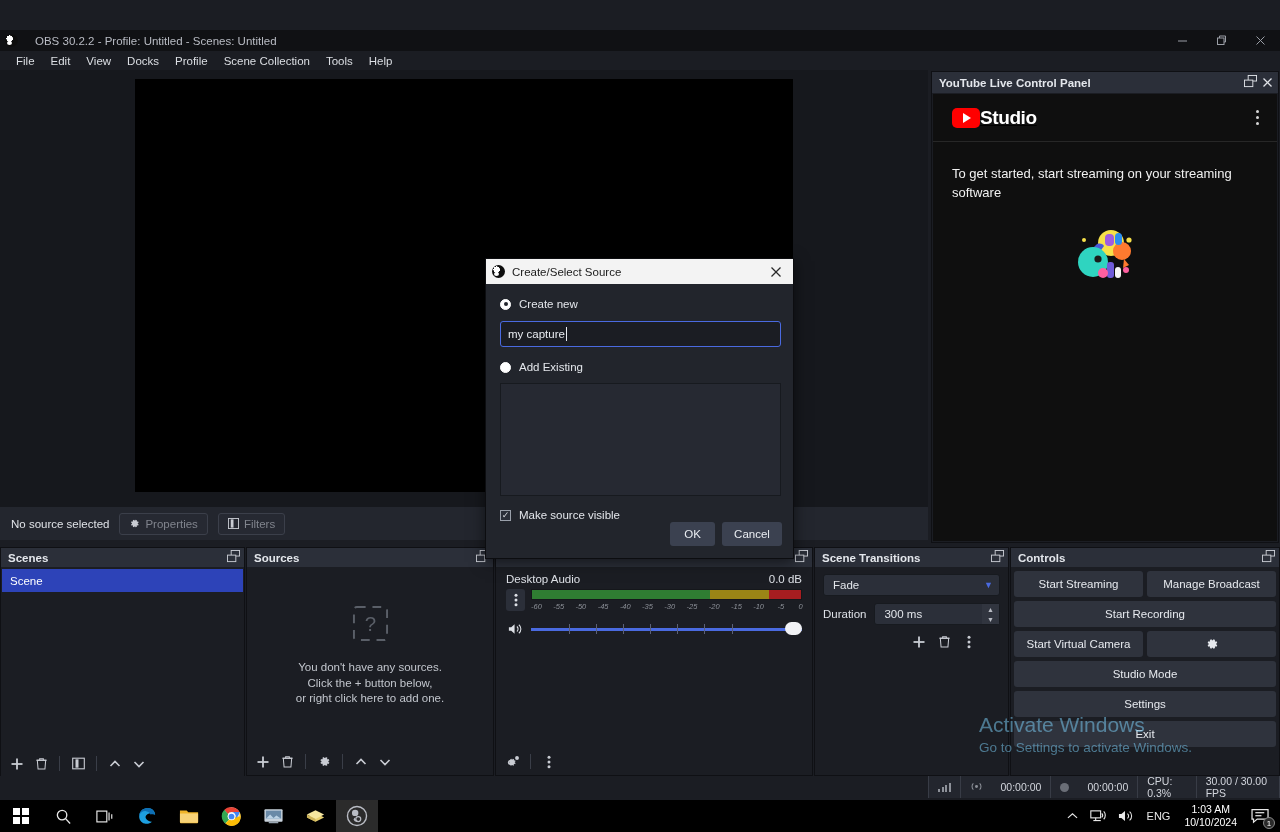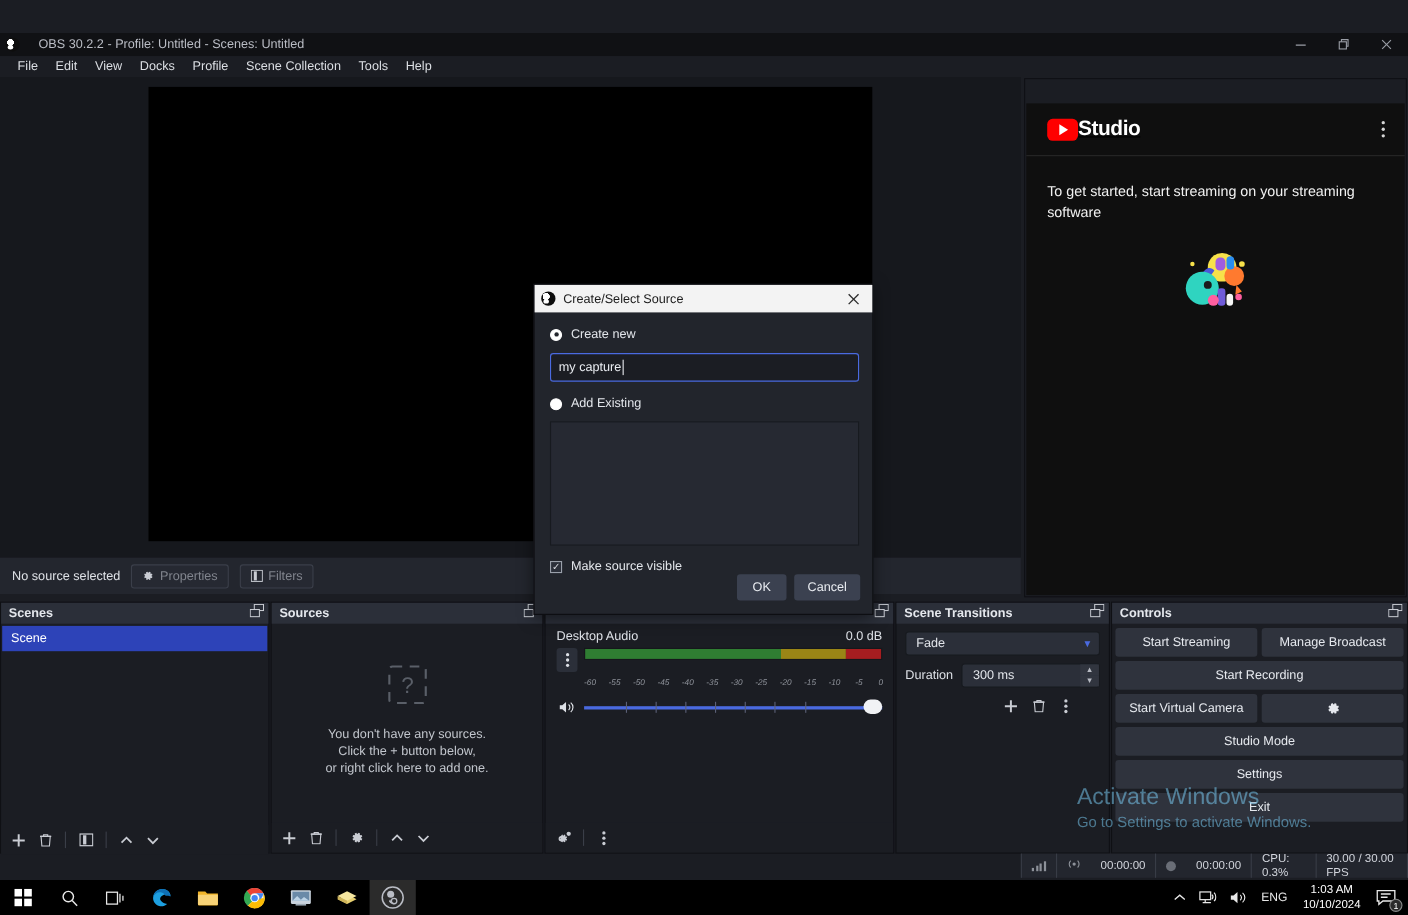--- a/index.html
+++ b/index.html
@@ -97,21 +97,21 @@
     width:19px; height:22px; background:#2b2f39; border-radius:3px;
     display:flex; align-items:center; justify-content:center; color:#dde0e6; flex:0 0 auto;
   }
   .meter-col { flex:1 1 auto; }
   .meter {
     height:11px; width:100%; display:flex; border:1px solid #15171b;
   }
   .meter .g { background:#2f7d32; }
   .meter .y { background:#9a8516; }
   .meter .r { background:#a61d20; }
-  .scale { position:relative; height:11px; margin-top:16px; }
+  .scale { position:relative; height:11px; margin-top:2px; }
   .scale i {
     position:absolute; top:0; color:#8d9199; font-size:7.5px;
     transform:translateX(-50%); white-space:nowrap;
   }
   .vol-row { display:flex; align-items:center; gap:6px; margin-top:6px; }
   .vol-ico { width:19px; height:19px; display:flex; align-items:center; justify-content:center; color:#dde0e6; flex:0 0 auto;}
   .slider { position:relative; flex:1 1 auto; height:16px; }
   .slider .track { position:absolute; left:0; top:7px; height:3px; width:100%; background:#4a6ae0; }
   .slider .tick { position:absolute; top:3px; width:1px; height:10px; background:#5b6078; }
   .slider .knob {
@@ -573,20 +573,37 @@
           </div>
         </div>
         <div class="ctl-btn">Studio Mode</div>
         <div class="ctl-btn">Settings</div>
         <div class="ctl-btn">Exit</div>
       </div>
     </div>
   </div>
 
   <div class="yt-dock">
+    <div class="yt-title">
+      <span class="t">YouTube Live Control Panel</span>
+      <div class="dock-actions">
+        <span>
+          <svg width="13" height="13" viewBox="0 0 14 14">
+              <rect x="4.5" y="0.5" width="9" height="6" fill="none" stroke="#dfe2e7"></rect>
+              <rect x="0.5" y="5.5" width="9" height="7" fill="#2b2f39" stroke="#dfe2e7"></rect>
+            </svg>
+        </span>
+        <span>
+          <svg width="11" height="11" viewBox="0 0 11 11">
+              <line x1="1.5" y1="1.5" x2="9.5" y2="9.5" stroke="#dfe2e7" stroke-width="1.3"></line>
+              <line x1="9.5" y1="1.5" x2="1.5" y2="9.5" stroke="#dfe2e7" stroke-width="1.3"></line>
+            </svg>
+        </span>
+      </div>
+    </div>
     <div class="yt-page">
       <div class="yt-head">
         <div class="yt-brand">
           <span class="yt-play"></span>
           <span class="yt-studio">Studio</span>
         </div>
         <div class="yt-kebab">
           <b></b>
             <b></b>
             <b></b>

